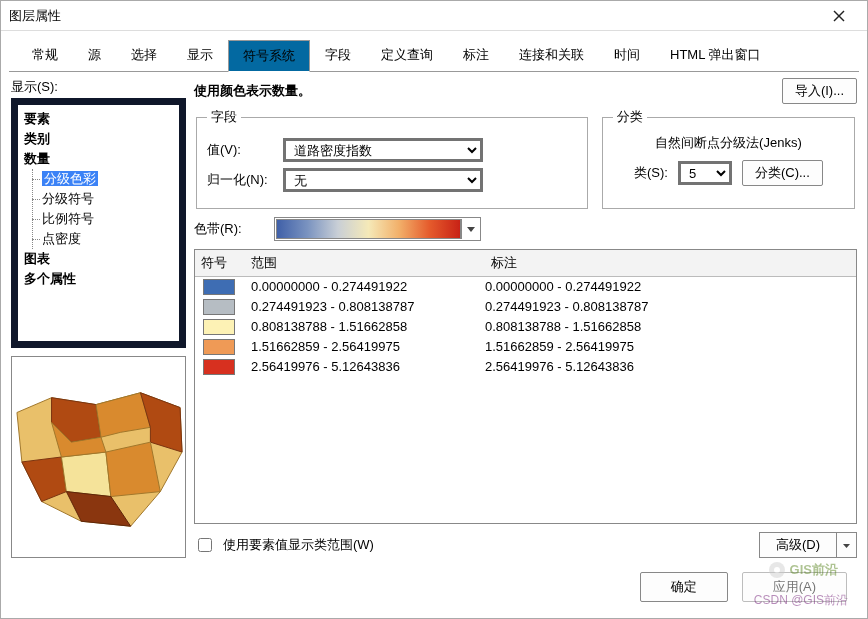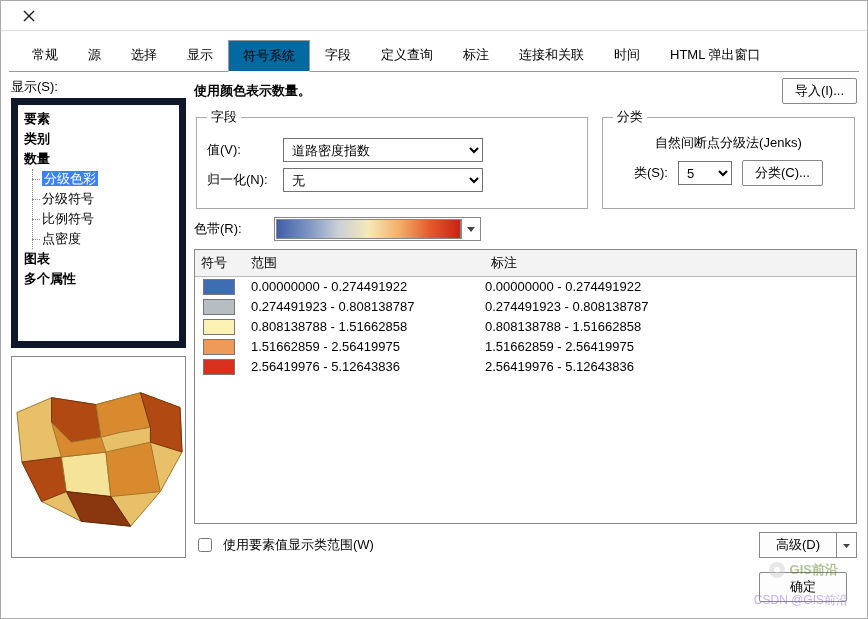--- a/index.html
+++ b/index.html
@@ -28,21 +28,21 @@
 .topline .msg { font-weight: bold; flex: 1; }
 .btn { border: 1px solid #888; background: #fdfdfd; padding: 3px 12px; cursor: pointer; border-radius: 2px; }
 .btn.wide { padding: 5px 30px; }
 .fieldsets { display: flex; gap: 10px; }
 fieldset { border: 1px solid #aaa; padding: 6px 10px 10px 10px; }
 fieldset legend { padding: 0 4px; }
 .fs-field { flex: 1.6; }
 .fs-class { flex: 1; }
 .frow { display: flex; align-items: center; margin: 6px 0; gap: 6px; }
 .frow label { width: 70px; }
-select.combo, .combo-fake { border: 1px solid #737373; height: 24px; padding: 0 4px; background: #fff; }
+select.combo, .combo-fake { border: 3px solid #737373; height: 24px; padding: 0 4px; background: #fff; }
 .combo-field { width: 200px; }
 .combo-norm { width: 200px; }
 .method { text-align: center; margin: 2px 0 8px 0; }
 .clsrow { display: flex; align-items: center; gap: 10px; justify-content: center; }
 .ramp-row { display: flex; align-items: center; margin: 8px 0; gap: 10px; }
 .ramp { width: 185px; height: 20px; border: 1px solid #888; background: linear-gradient(to right,#4060a8,#7a93c0,#c9cfd6,#f5e9b8,#f2b06a,#e55b2c,#c82216); }
 .ramp-wrap { border: 1px solid #888; display: flex; align-items: center; padding: 1px 1px; }
 .ramp-dd { width: 18px; height: 20px; border-left: 1px solid #888; display: flex; align-items: center; justify-content: center; cursor: pointer; }
 .grid { border: 1px solid #888; flex: 1; min-height: 150px; }
 .ghdr { display: flex; background: #f3f3f3; border-bottom: 1px solid #bbb; }
@@ -58,28 +58,29 @@
 .c4 { background: #ef9a56; }
 .c5 { background: #d7301f; }
 .grow .gr { width: 240px; padding-left: 6px; }
 .grow .gl { flex: 1; }
 .bottom-opts { display: flex; align-items: center; margin: 8px 0 0 0; gap: 8px; }
 .chk { width: 14px; height: 14px; }
 .adv-wrap { margin-left: auto; display: flex; }
 .adv-btn { border: 1px solid #888; padding: 3px 16px; background: #fdfdfd; cursor: pointer; }
 .adv-dd { border: 1px solid #888; border-left: none; padding: 3px 6px; background: #fdfdfd; cursor: pointer; }
 .footer { display: flex; justify-content: flex-end; gap: 14px; padding: 14px 20px 16px 0; }
-.watermark { position: absolute; right: 20px; bottom: 10px; color: #8b5cf6; font-size: 12px; opacity: 0.5; pointer-events: none; }
+.watermark { position: absolute; right: 20px; bottom: 10px; color: #701a75; font-size: 12px; opacity: 0.5; pointer-events: none; }
 .wm2 { position: absolute; right: 30px; bottom: 40px; color: #4d7c0f; font-size: 15px; opacity: 0.45; font-weight: bold; pointer-events: none; display:flex; align-items:center; gap:4px;}
 </style>
 </head>
 <body>
 <div class="window">
 
   <div class="titlebar">
+    <div class="t">图层属性</div>
     <div class="close-btn">
       <svg width="12" height="12">
           <line x1="1" y1="1" x2="11" y2="11" stroke="#222" stroke-width="1.4"></line>
           <line x1="11" y1="1" x2="1" y2="11" stroke="#222" stroke-width="1.4"></line>
         </svg>
     </div>
   </div>
 
   <div class="tabrow">
     <div class="tabs">
@@ -230,20 +231,21 @@
                 <polygon points="0,0 7,0 3.5,4" fill="#444"></polygon>
               </svg>
           </div>
         </div>
       </div>
     </div>
   </div>
 
   <div class="footer">
     <button class="btn wide">确定</button>
+    <button class="btn wide" style="opacity:0.55">应用(A)</button>
   </div>
 
   <div class="wm2">
     <svg width="18" height="18">
         <circle cx="9" cy="9" r="8" fill="#ccc"></circle>
         <circle cx="9" cy="9" r="3" fill="#fff"></circle>
       </svg>
     <span>GIS前沿</span>
   </div>
   <div class="watermark">CSDN @GIS前沿</div>

